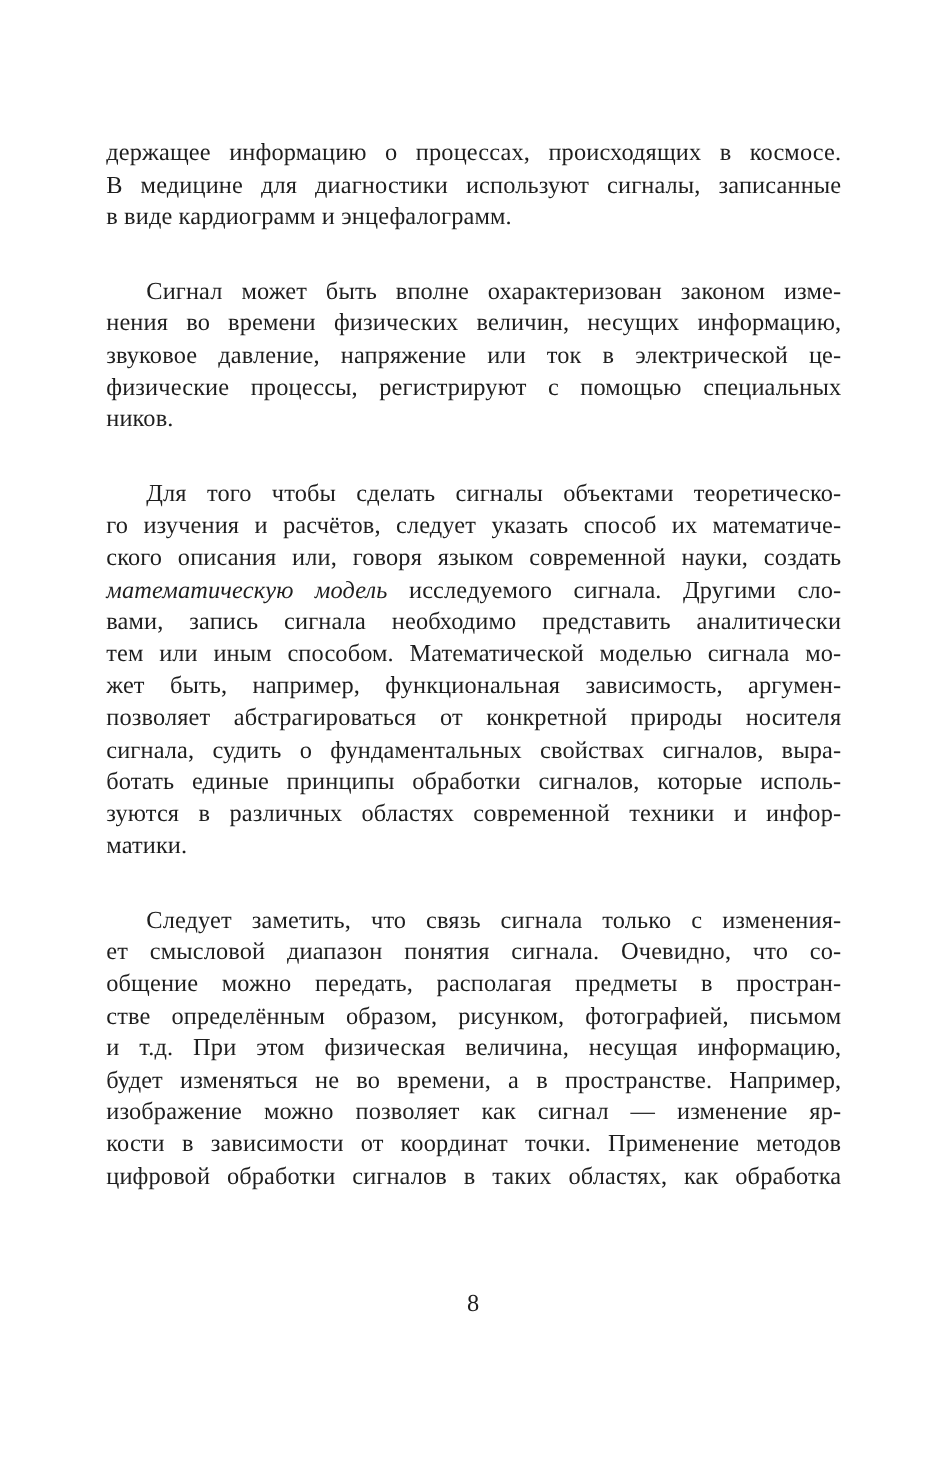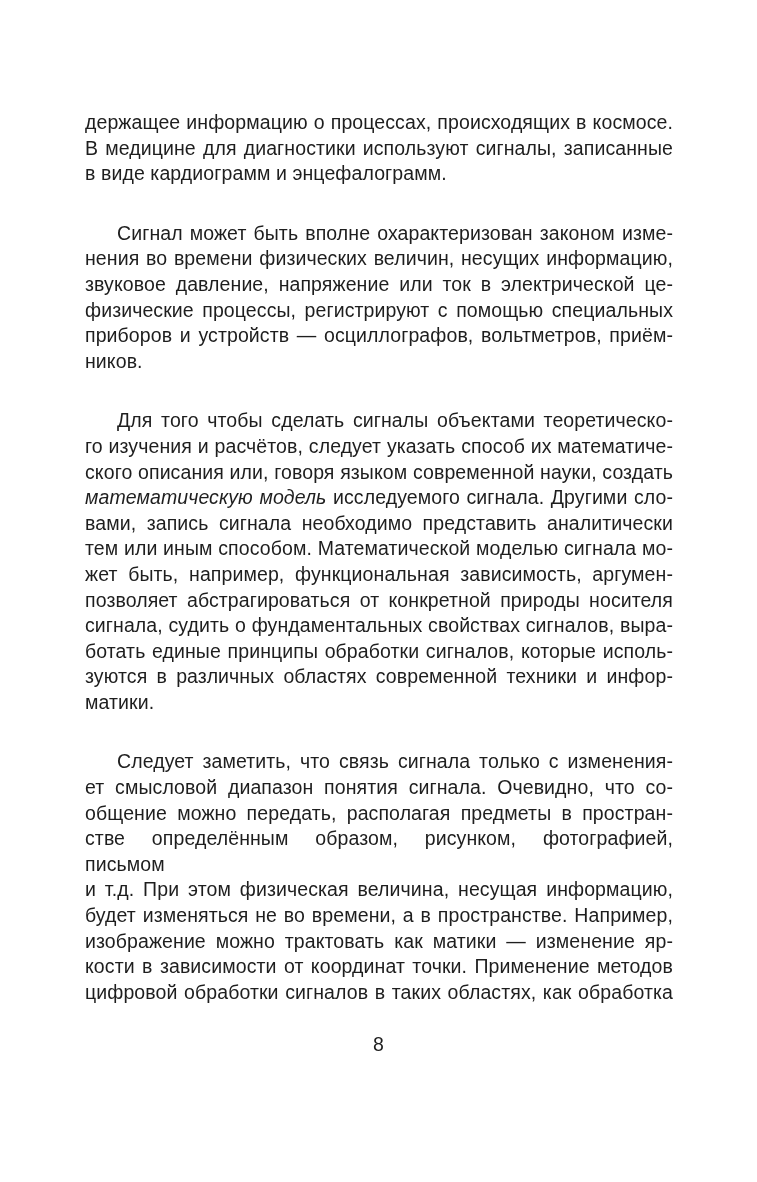--- a/index.html
+++ b/index.html
@@ -6,21 +6,21 @@
   html, body {
     width: 757px; height: 1182px;
     background: #ffffff;
     overflow: hidden;
   }
   .page {
     position: relative;
     width: 757px; height: 1060px;
     background: #ffffff;
     color: #1e1e1e;
-    font-family: Liberation Sans, sans-serif;
+    font-family: Liberation Serif, serif;
     border-radius: 31px;
   }
   .text-block {
     position: absolute;
     left: 85px; top: 110px;
     width: 588px;
     font-size: 19.5px;
     line-height: 25.6px;
     letter-spacing: 0.1px;
   }
@@ -53,21 +53,20 @@
       <div class="line">держащее информацию о процессах, происходящих в космосе.</div>
       <div class="line">В медицине для диагностики используют сигналы, записанные</div>
       <div class="line end">в виде кардиограмм и энцефалограмм.</div>
     </div>
 
     <div class="para">
       <div class="line ind">Сигнал может быть вполне охарактеризован законом изме-</div>
       <div class="line">нения во времени физических величин, несущих информацию,</div>
       <div class="line">звуковое давление, напряжение или ток в электрической це-</div>
       <div class="line">физические процессы, регистрируют с помощью специальных</div>
-      <div class="line">приборов и устройств — осциллографов, вольтметров, приём-</div>
       <div class="line end">ников.</div>
     </div>
 
     <div class="para">
       <div class="line ind">Для того чтобы сделать сигналы объектами теоретическо-</div>
       <div class="line">го изучения и расчётов, следует указать способ их математиче-</div>
       <div class="line">ского описания или, говоря языком современной науки, создать</div>
       <div class="line"><em>математическую модель</em><span> исследуемого сигнала. Другими сло-</span></div>
       <div class="line">вами, запись сигнала необходимо представить аналитически</div>
       <div class="line">тем или иным способом. Математической моделью сигнала мо-</div>
@@ -79,21 +78,21 @@
       <div class="line end">матики.</div>
     </div>
 
     <div class="para">
       <div class="line ind">Следует заметить, что связь сигнала только с изменения-</div>
       <div class="line">ет смысловой диапазон понятия сигнала. Очевидно, что со-</div>
       <div class="line">общение можно передать, располагая предметы в простран-</div>
       <div class="line">стве определённым образом, рисунком, фотографией, письмом</div>
       <div class="line">и т.д. При этом физическая величина, несущая информацию,</div>
       <div class="line">будет изменяться не во времени, а в пространстве. Например,</div>
-      <div class="line">изображение можно трактовать как матики — изменение яр-</div>
+      <div class="line">изображение можно позволяет как сигнал — изменение яр-</div>
       <div class="line">кости в зависимости от координат точки. Применение методов</div>
       <div class="line">цифровой обработки сигналов в таких областях, как обработка</div>
     </div>
 
   </div>
 
   <div class="page-number">8</div>
 </div>
 
 </body></html>

